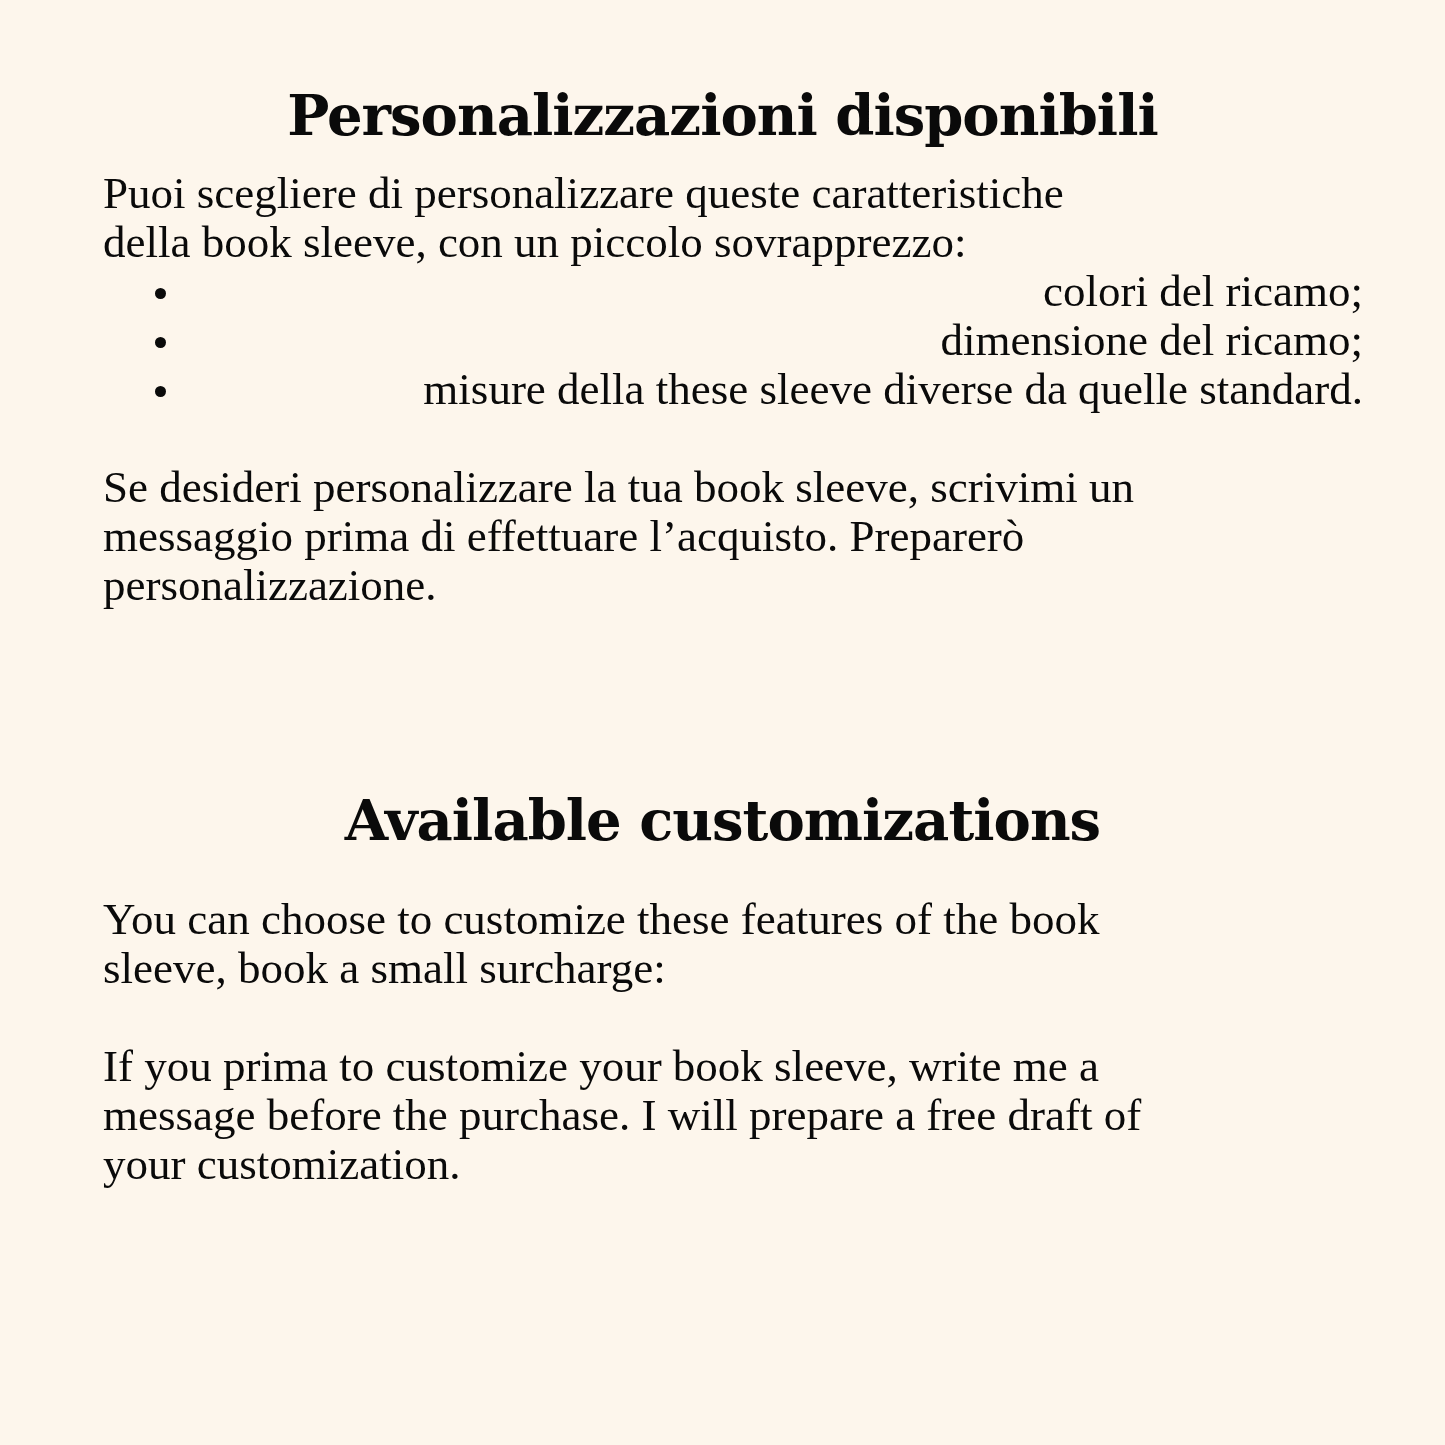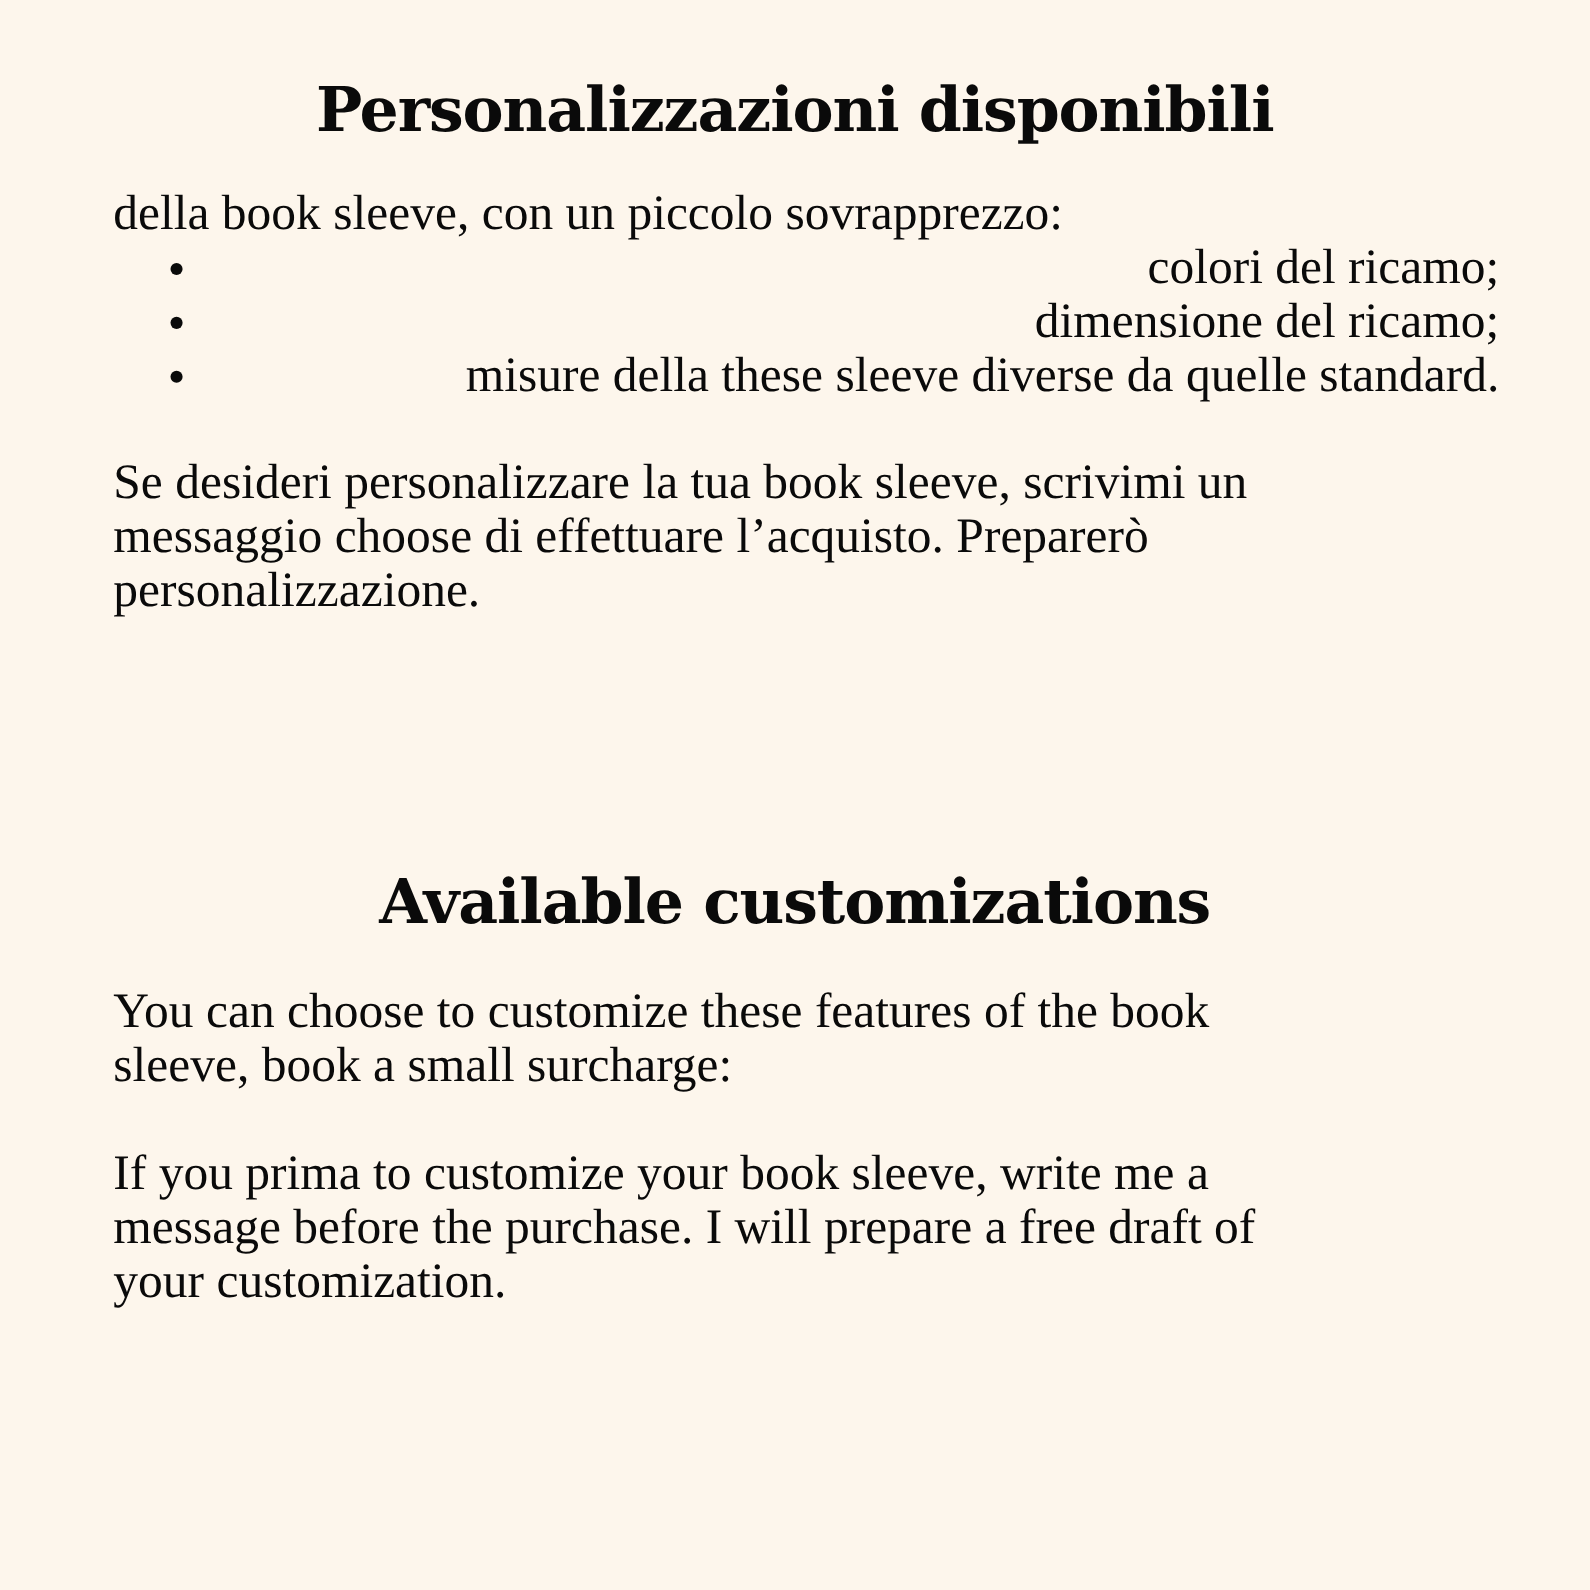--- a/index.html
+++ b/index.html
@@ -35,33 +35,34 @@
     .body li .bullet {
       position: absolute; left: 52px; top: 21px;
       width: 11px; height: 11px; border-radius: 50%;
       background: #0a0a0a;
     }
     .gap { height: 49px; }
   </style>
 </head>
 <body>
 
-<div class="section" style="top:65px;">
+<div class="section" style="top:80px;">
   <h1 class="heading">Personalizzazioni disponibili</h1>
 </div>
 <div class="body" style="top:169px;">
+  <p>Puoi scegliere di personalizzare queste caratteristiche</p>
   <p>della book sleeve, con un piccolo sovrapprezzo:</p>
   <ul>
     <li><span class="bullet"></span><span>colori del ricamo;</span></li>
     <li><span class="bullet"></span><span>dimensione del ricamo;</span></li>
     <li><span class="bullet"></span><span>misure della these sleeve diverse da quelle standard.</span></li>
   </ul>
   <div class="gap"></div>
   <p>Se desideri personalizzare la tua book sleeve, scrivimi un</p>
-  <p>messaggio choose di effettuare l’acquisto. Preparerò</p>
+  <p>messaggio prima di effettuare l’acquisto. Preparerò</p>
   <p>personalizzazione.</p>
 </div>
 
 <div class="section" style="top:785px;">
   <h1 class="heading">Available customizations</h1>
 </div>
 <div class="body" style="top:895px;">
   <p>You can choose to customize these features of the book</p>
   <p>sleeve, book a small surcharge:</p>
   <div class="gap"></div>

